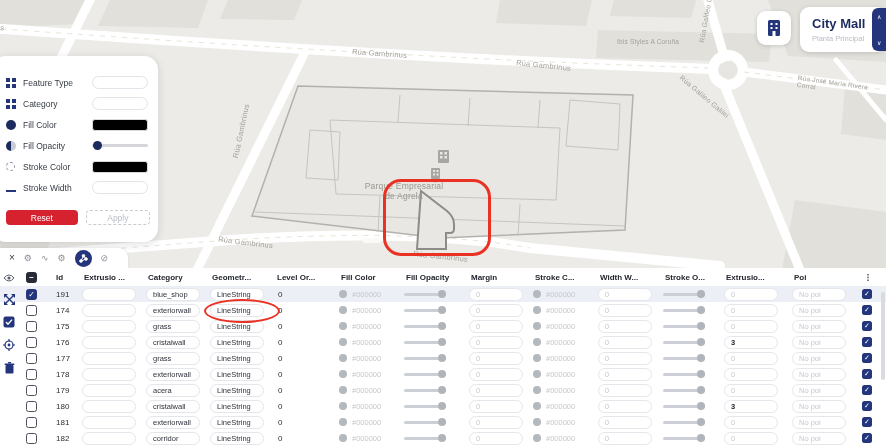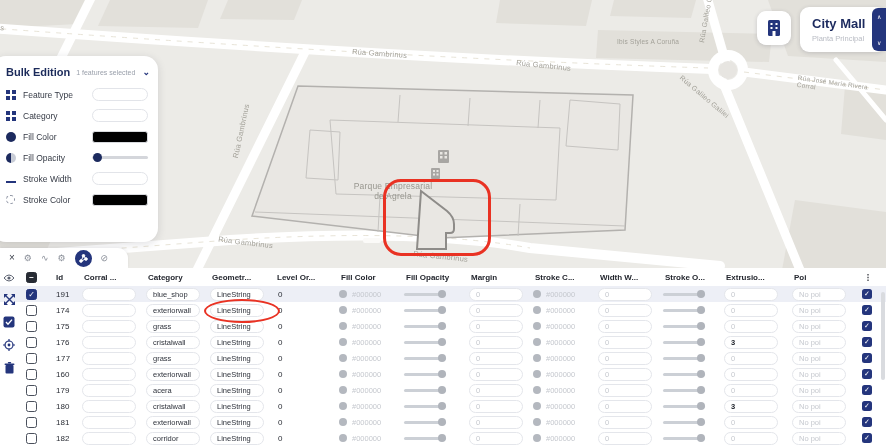--- a/index.html
+++ b/index.html
@@ -142,21 +142,21 @@
     </g>
   </svg>
 
   <div class="map-label" style="left:-34px; top:21px; transform:rotate(8deg);">Gambrinus</div>
   <div class="map-label" style="left:352px; top:49px; transform:rotate(4deg);">Rúa Gambrinus</div>
   <div class="map-label" style="left:516px; top:61px; transform:rotate(6deg);">Rúa Gambrinus</div>
   <div class="map-label" style="left:617px; top:38px; font-size:6.5px;">Ibis Styles A Coruña</div>
   <div class="map-label" style="left:698px; top:42px; transform:rotate(-80deg); transform-origin:0 0; font-size:7px;">Rúa Galileo Galilei</div>
   <div class="map-label" style="left:683px; top:74px; transform:rotate(40deg); transform-origin:0 0; font-size:7px;">Rúa Galileo Galilei</div>
   <div class="map-label" style="left:797px; top:80px; transform:rotate(8deg); font-size:6.5px;">Rúa José María Rivera Corral</div>
-  <div class="map-label park" style="left:333px; top:181px;">Parque Empresarial
+  <div class="map-label park" style="left:344px; top:181px;">Parque Empresarial
 de Agrela</div>
   <div class="map-label" style="left:231px; top:157px; transform:rotate(-78deg); transform-origin:0 0;">Rúa Gambrinus</div>
   <div class="map-label" style="left:218px; top:238px; transform:rotate(7deg);">Rúa Gambrinus</div>
   <div class="map-label" style="left:413px; top:252px; transform:rotate(6deg);">Rúa Gambrinus</div>
 
   <div class="map-annotation"></div>
 </div>
 
 <div class="poi-icon-btn">
   <svg width="16" height="18" viewBox="0 0 16 18">
@@ -173,25 +173,20 @@
 <div class="poi-card">
   <div class="poi-title">City Mall</div>
   <div class="poi-sub">Planta Principal</div>
 </div>
 <div class="level-selector">
   <span>∧</span>
   <span>∨</span>
 </div>
 
 <div class="bulk-panel">
-  <div class="bulk-head">
-    <span class="bulk-title">Bulk Edition</span>
-    <span class="bulk-sel">1 features selected</span>
-    <span class="bulk-chevron">⌄</span>
-  </div>
   <div class="bulk-scroll">
     <div class="bulk-row">
       <span class="bulk-icon">
         <svg width="10" height="10">
             <g fill="#24357c">
               <rect width="4" height="4"></rect>
               <rect x="6" width="4" height="4"></rect>
               <rect y="6" width="4" height="4"></rect>
               <rect x="6" y="6" width="4" height="4"></rect>
             </g>
@@ -226,37 +221,41 @@
           <span class="c-half"></span>
         </span>
       <span class="bulk-label">Fill Opacity</span>
       <span class="bulk-ctrl slider">
           <span class="track"></span>
           <span class="knob" style="left:1px;"></span>
         </span>
     </div>
     <div class="bulk-row">
       <span class="bulk-icon">
+          <span class="c-dash"></span>
+        </span>
+      <span class="bulk-label">Stroke Color</span>
+      <span class="bulk-ctrl swatch"></span>
+    </div>
+    <div class="bulk-row">
+      <span class="bulk-icon">
           <span class="c-line"></span>
         </span>
       <span class="bulk-label">Stroke Width</span>
       <span class="bulk-ctrl mini-input"></span>
     </div>
     <div class="bulk-row">
-      <span class="bulk-icon">
-          <span class="c-dash"></span>
-        </span>
-      <span class="bulk-label">Stroke Color</span>
-      <span class="bulk-ctrl swatch"></span>
-    </div>
-    <div class="bulk-row">
       
       
       
     </div>
+  </div>
+  <div class="bulk-btns">
+    <button class="btn-reset">Reset</button>
+    <button class="btn-apply">Apply</button>
   </div>
 </div>
 
 <div class="table-section">
   <div class="tab">
     <span class="close">×</span>
     <span class="tbar-icon">⚙</span>
     <span class="tbar-icon">∿</span>
     <span class="tbar-icon">⚙</span>
     <span class="tbar-icon selected">
@@ -313,21 +312,21 @@
             <rect x="0.5" y="1.4" width="10" height="1.6" rx="0.8" fill="#24357c"></rect>
             <rect x="3.8" y="0" width="3.4" height="1.6" rx="0.8" fill="#24357c"></rect>
           </svg>
       </span>
     </div>
 
     <div class="trow thead">
       <span class="cb indet">−</span>
 
     <span class="cell-pad" style="padding-left: 10px;">Id</span>
-        <span class="cell-pad">Corral ...</span>
+        <span class="cell-pad">Extrusio ...</span>
         <span class="cell-pad">Category</span>
         <span class="cell-pad">Geometr...</span>
         <span class="cell-pad">Level Or...</span>
         <span class="cell-pad">Fill Color</span>
         <span class="cell-pad">Fill Opacity</span>
         <span class="cell-pad">Margin</span>
         <span class="cell-pad">Stroke C...</span>
         <span class="cell-pad">Width W...</span>
         <span class="cell-pad">Stroke O...</span>
         <span class="cell-pad">Extrusio...</span>
@@ -476,21 +475,21 @@
     <span class="rowslider">
             <span class="track"></span>
             <span class="knob"></span>
           </span>
     <span class="cell-input ghost">0</span>
     <span class="cell-input ghost">No poi</span>
     <span class="cb-mini">✓</span>
   </div>
         <div class="trow">
     <span class="cb"></span>
-    <span class="cell-pad" style="padding-left:10px;">160</span>
+    <span class="cell-pad" style="padding-left:10px;">178</span>
     <span class="cell-input"></span>
     <span class="cell-input">exteriorwall</span>
     <span class="cell-input">LineString</span>
     <span class="cell-pad" style="padding-left:3px;">0</span>
     <span class="colorcell">
             <span class="colordot"></span>
             <span>#000000</span>
           </span>
     <span class="rowslider">
             <span class="track"></span>

